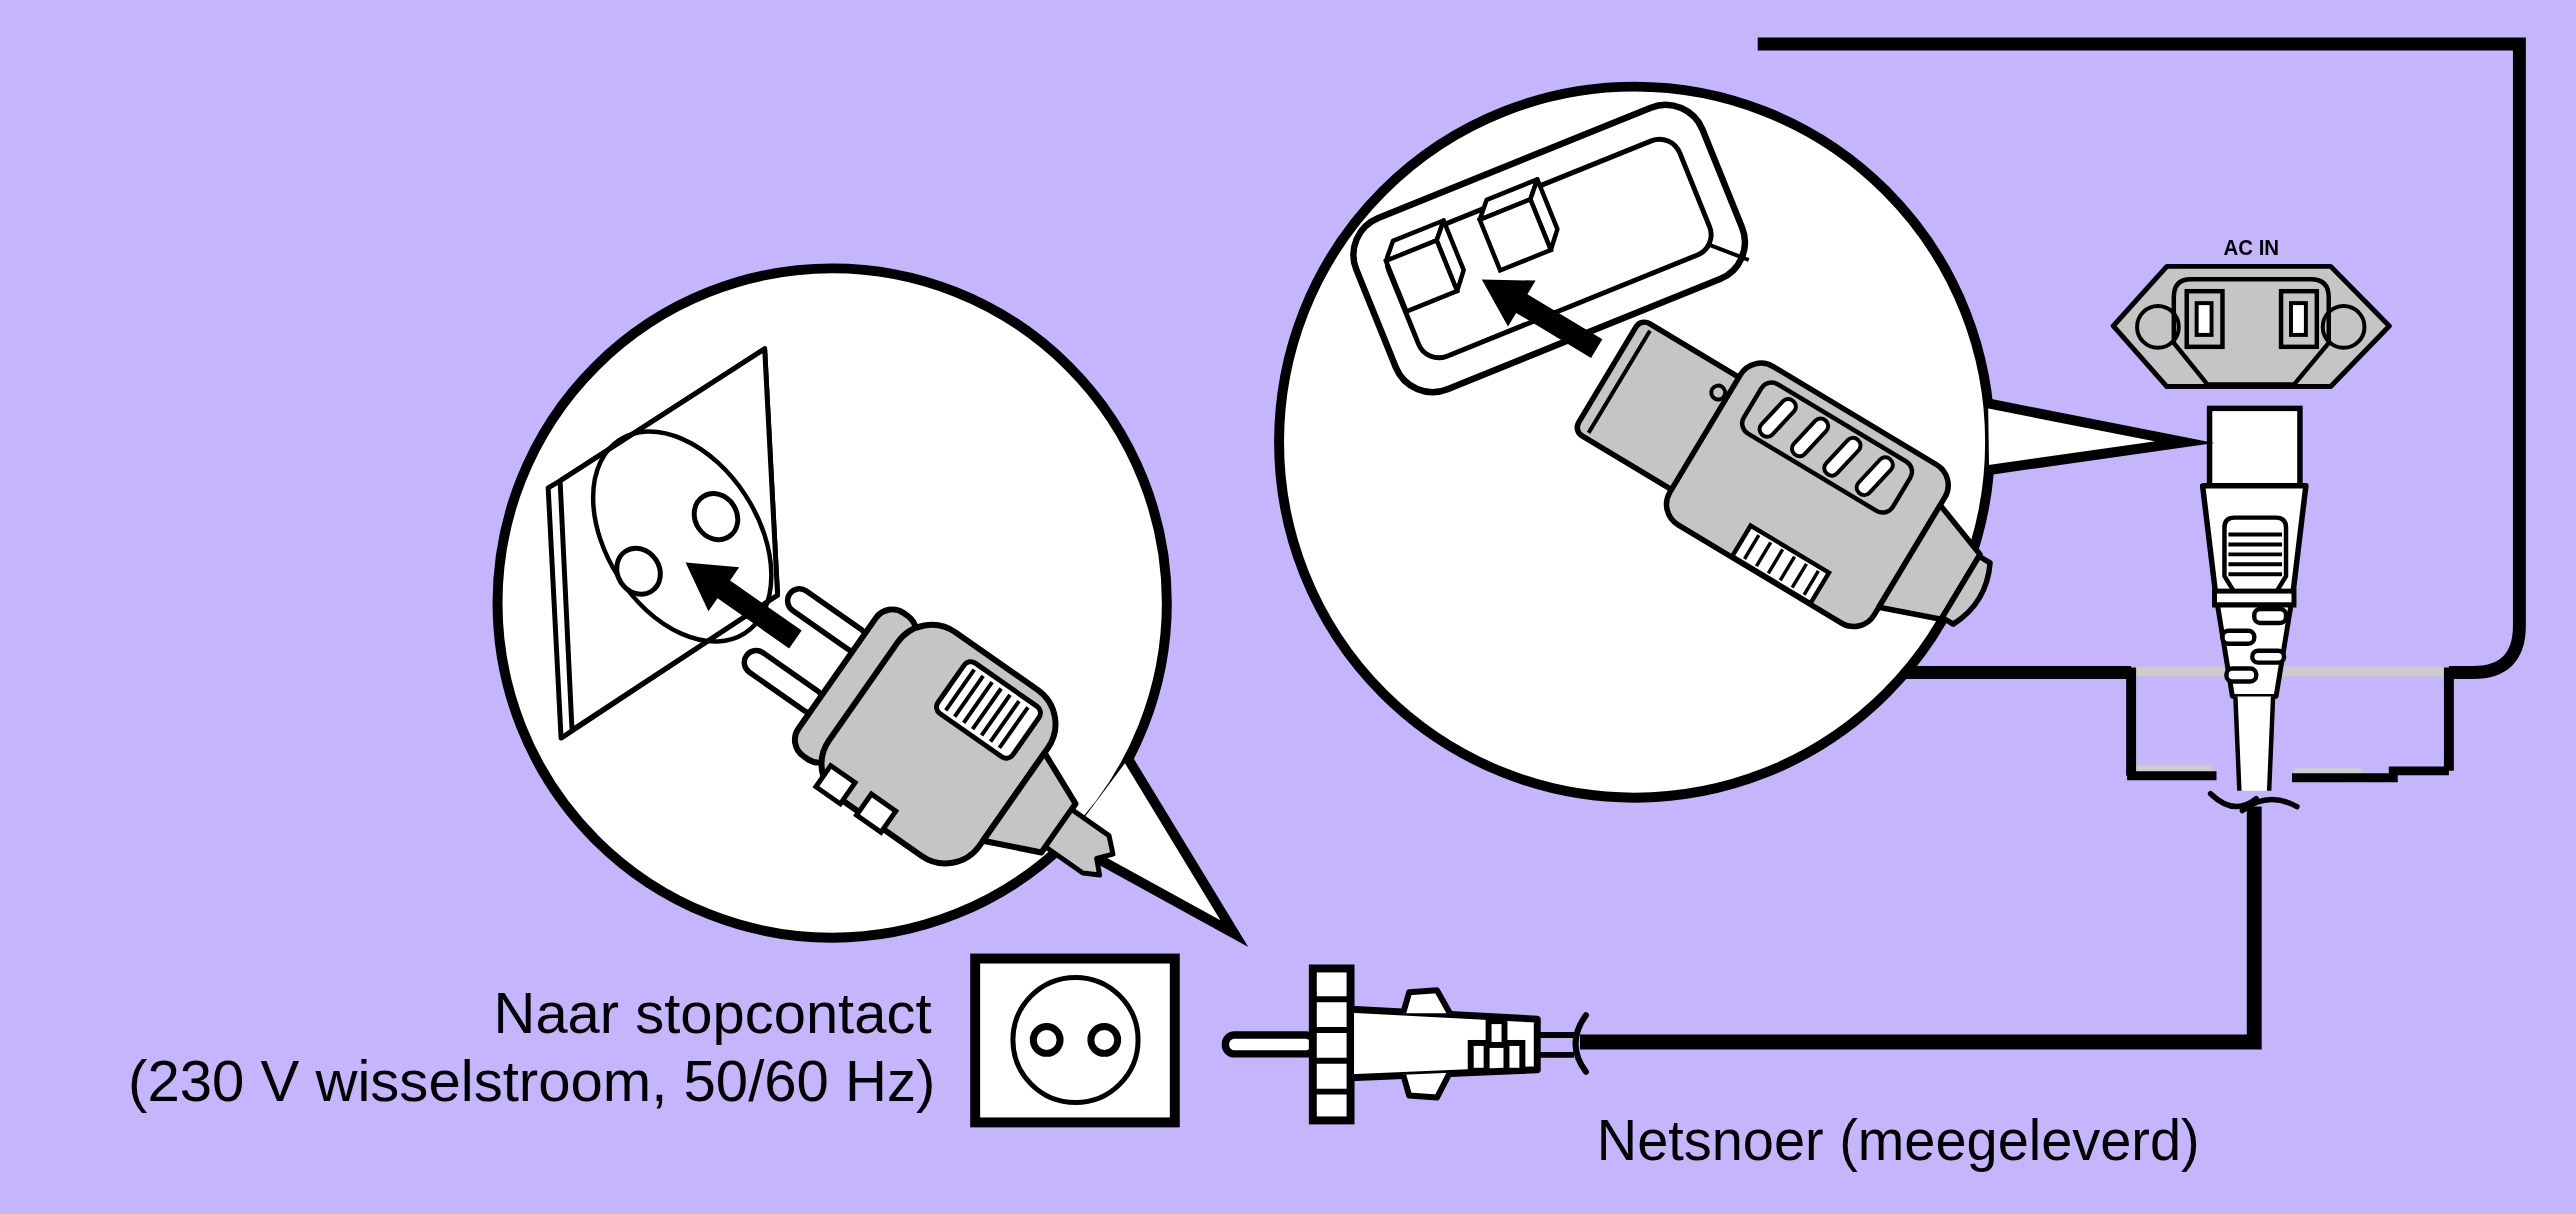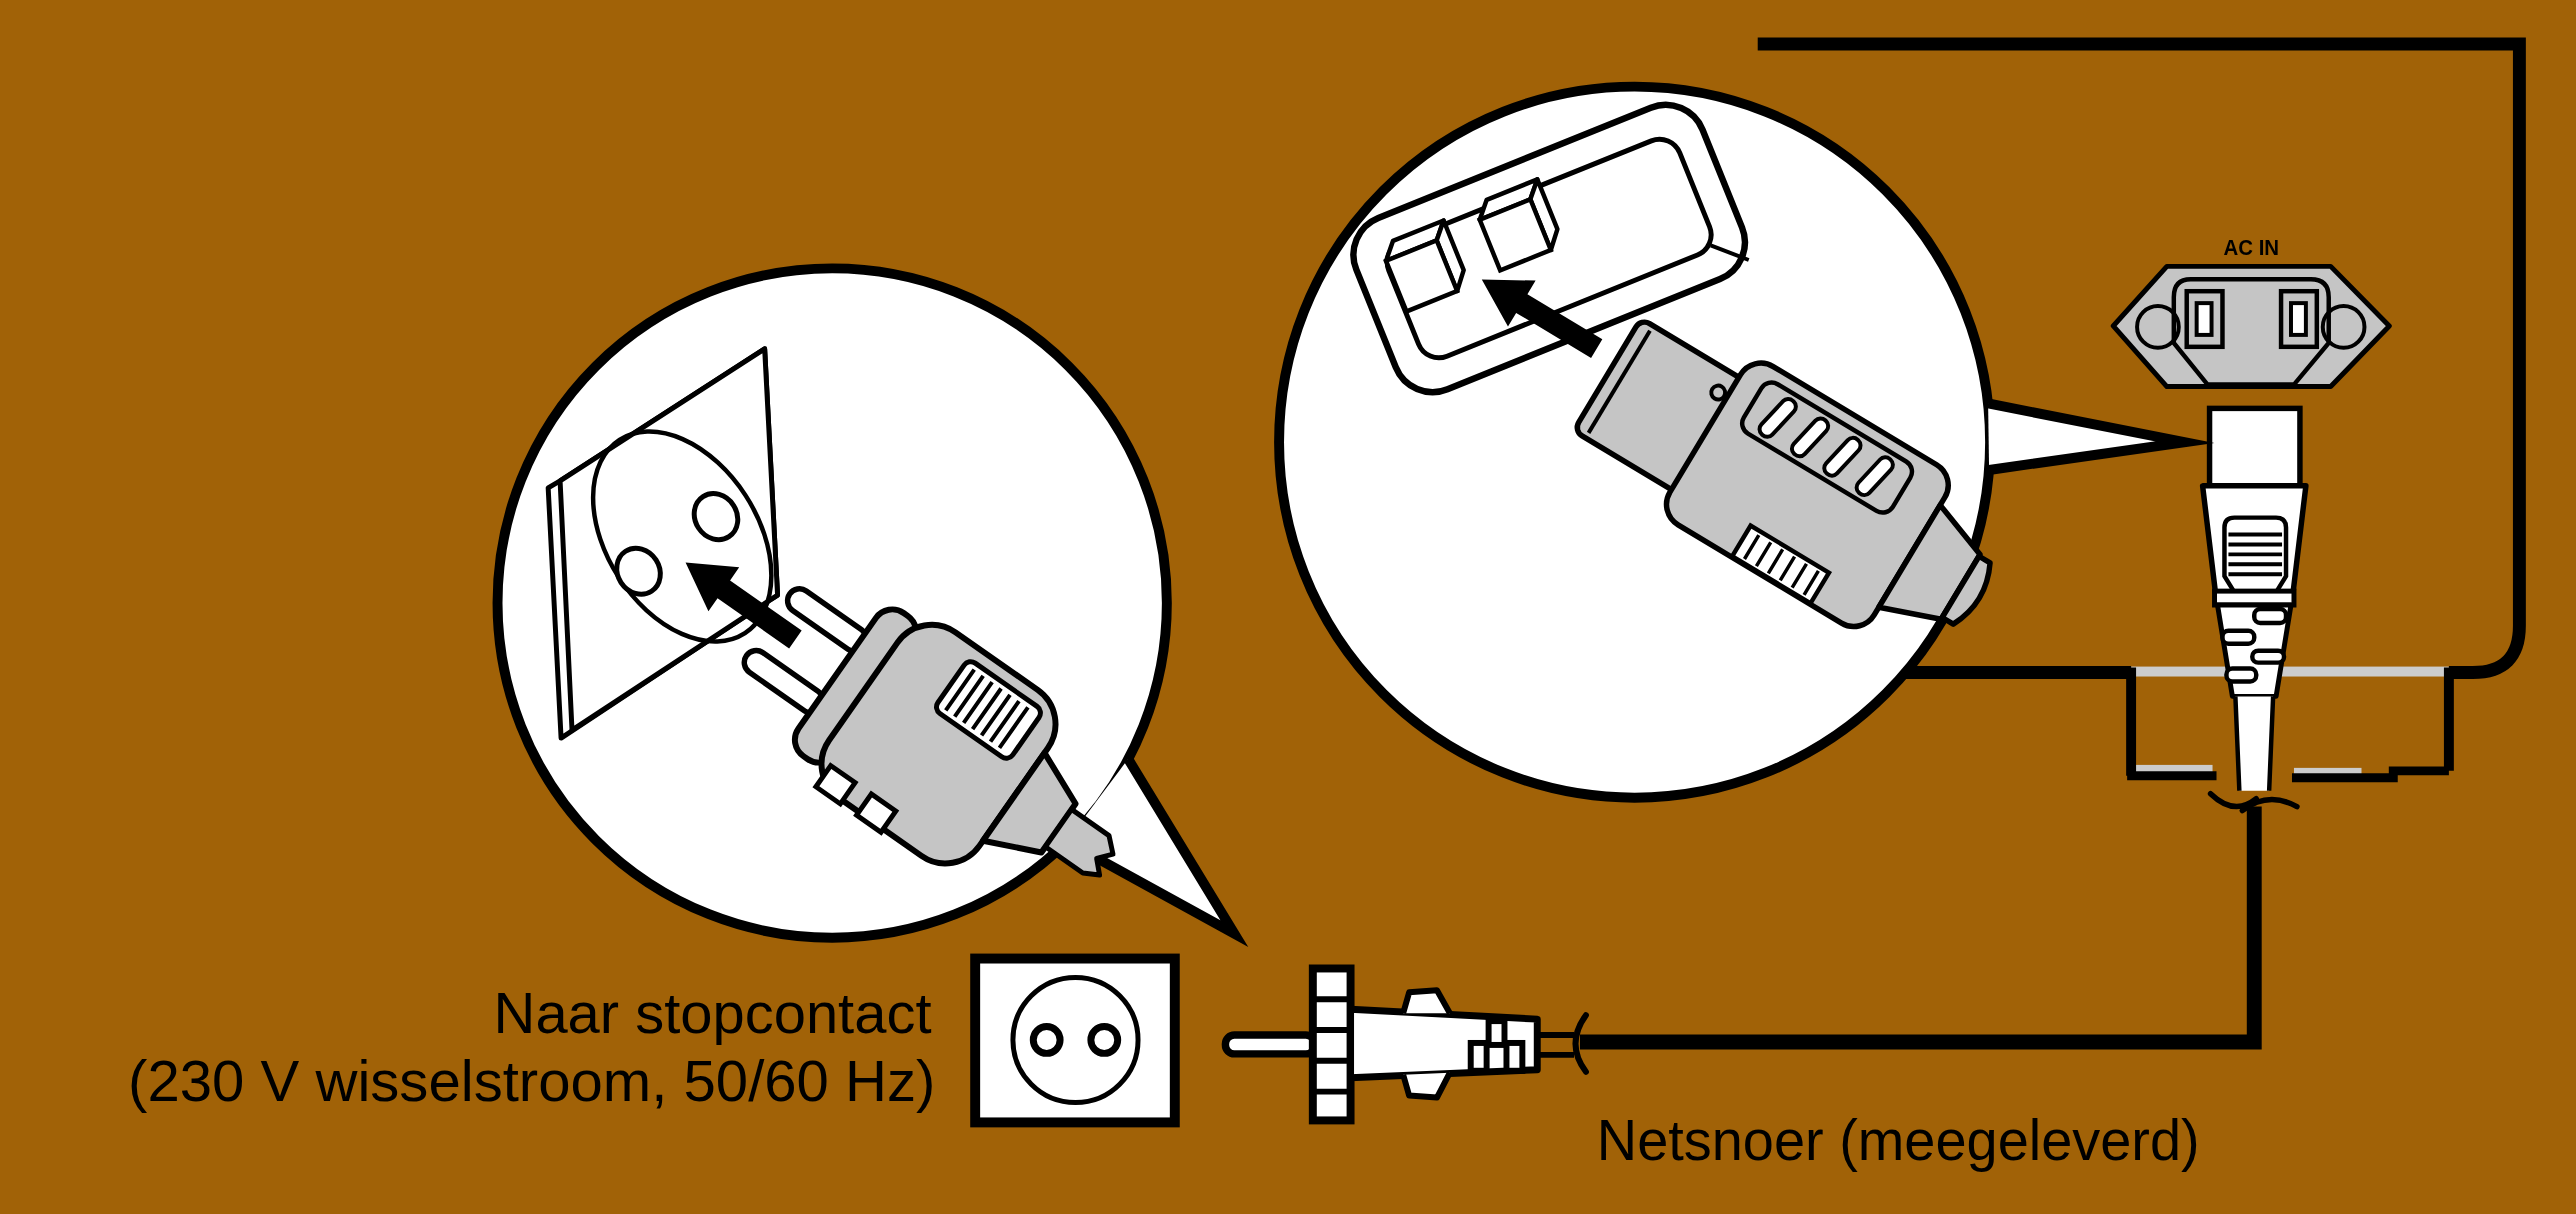--- a/index.html
+++ b/index.html
@@ -1,16 +1,16 @@
 <!DOCTYPE html>
 <html><head>
 <meta charset="utf-8">
 <style>
   html,body{margin:0;padding:0;background:#ffffff;}
-  .stage{position:relative;width:2576px;height:1215px;background:#a16207;overflow:hidden;}
+  .stage{position:relative;width:2576px;height:1215px;background:#c4b5fd;overflow:hidden;}
   svg{display:block;}
   svg text{font-family:"Liberation Sans","DejaVu Sans",sans-serif;fill:#000000;}
   .lbl{font-size:58px;}
   .lbl-small{font-size:23px;font-weight:bold;}
   .ln{stroke:#000;fill:none;}
   .wfill{fill:#fff;stroke:#000;}
   .gfill{fill:#c5c5c5;stroke:#000;}
   .blk{fill:#000;stroke:none;}
 </style>
 </head>

